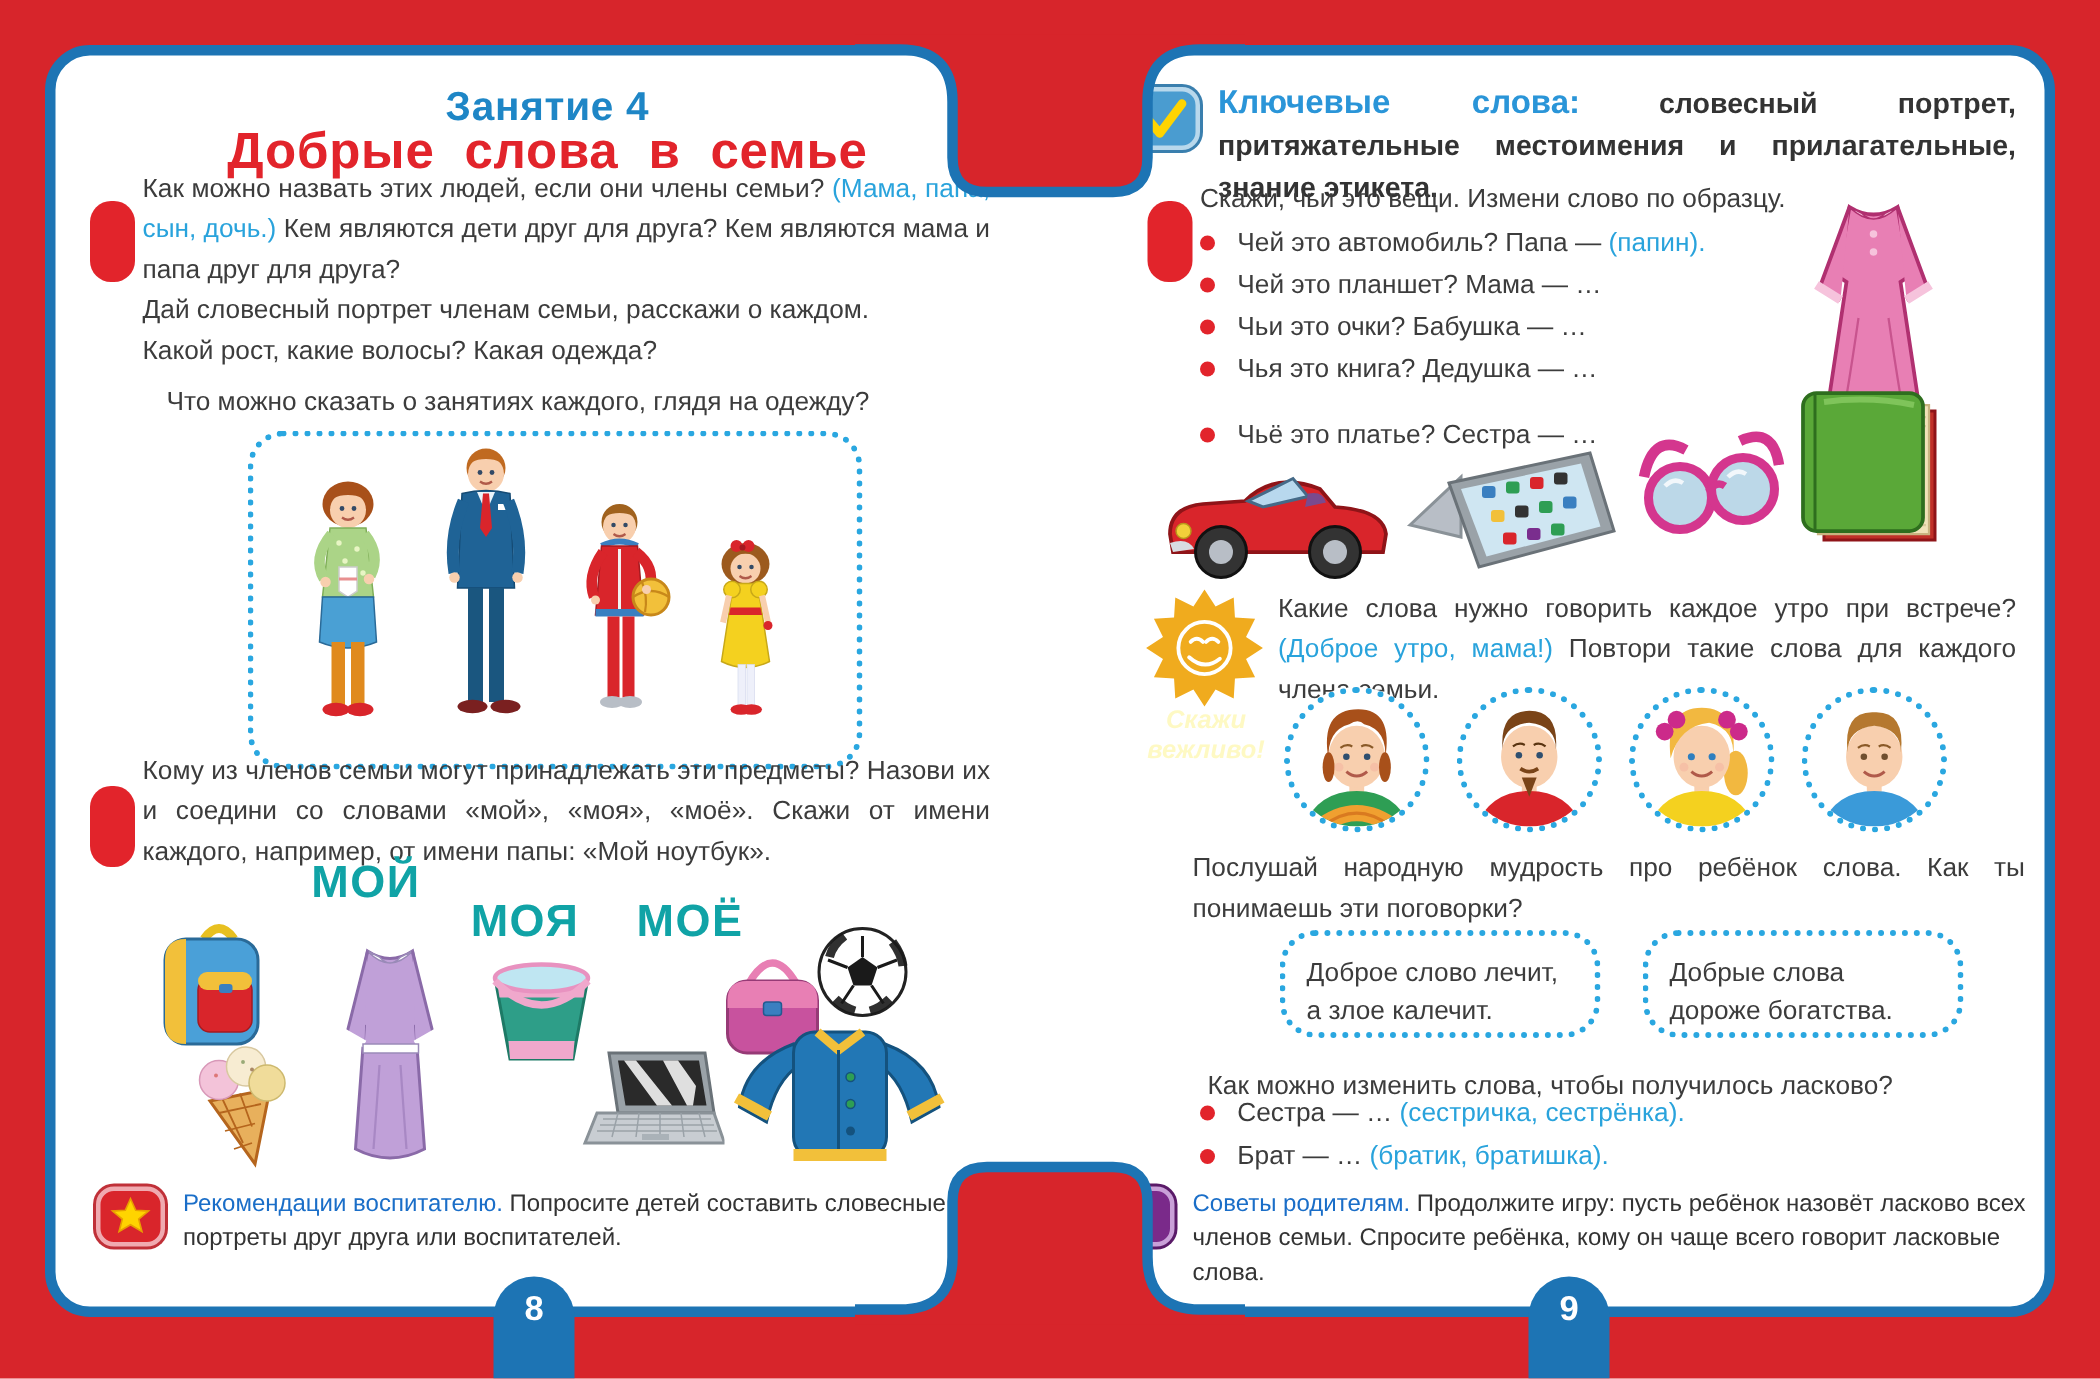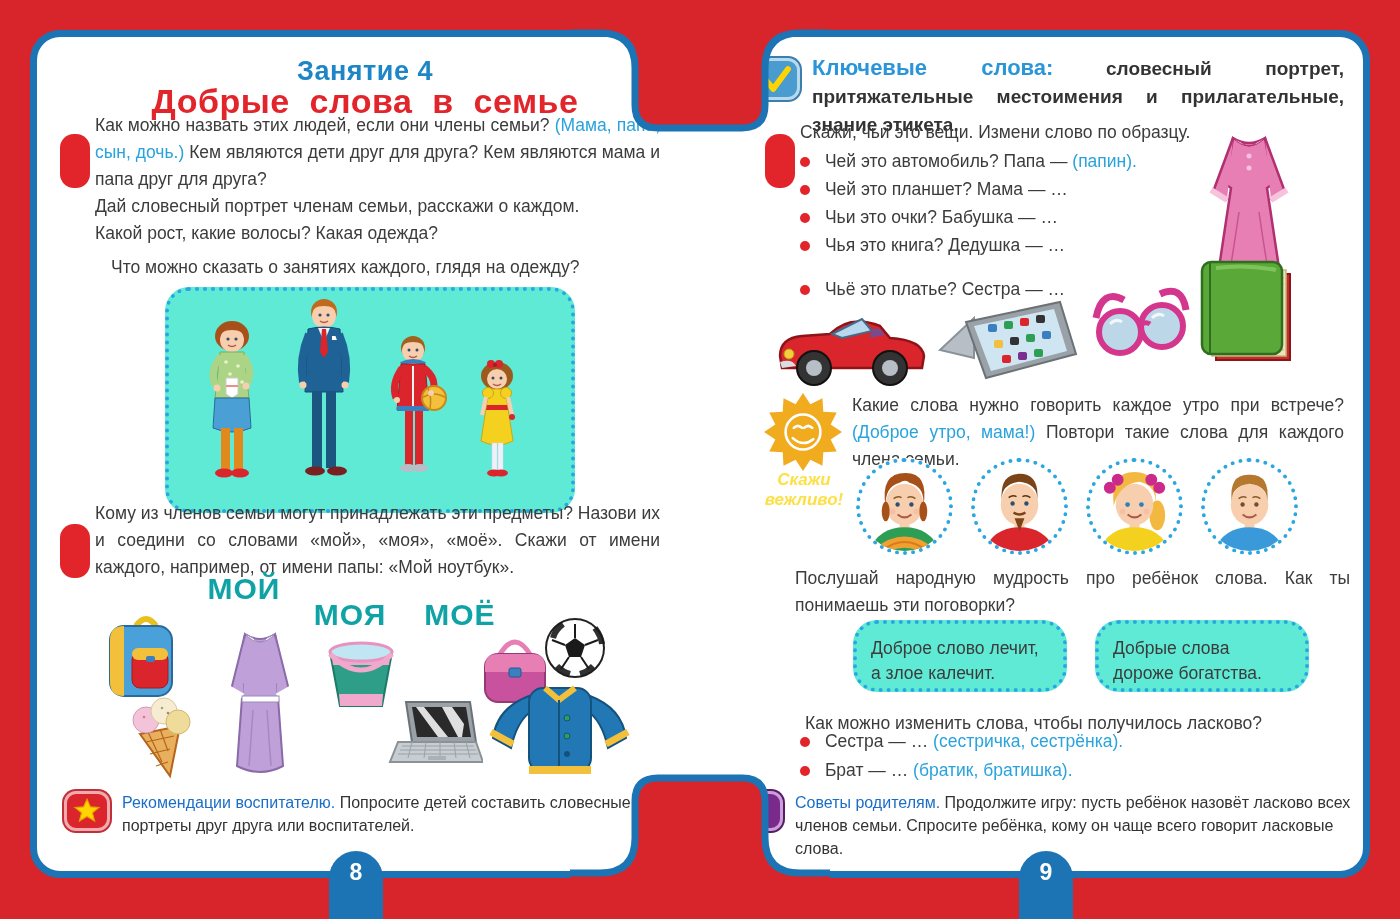--- a/index.html
+++ b/index.html
@@ -16,30 +16,30 @@
   .tab{
     width:54px;height:68px;background:#1d74b4;border-radius:27px 27px 0 0;
     color:#fff;font-weight:bold;font-size:23px;text-align:center;
     padding-top:8px;box-sizing:border-box;z-index:6;
   }
   .pill{width:30px;height:54px;background:#e2242b;border-radius:14px}
   .para{font-size:17.5px;color:#3c3c3c;line-height:27px;text-align:justify}
   .blue{color:#29a3dc}
   .lesson{font-size:27px;font-weight:bold;color:#1e86c6;text-align:center;letter-spacing:.5px}
   .title{font-size:34px;font-weight:bold;color:#e2242b;text-align:center;word-spacing:10px;letter-spacing:.5px}
-  .dotted-box{border:4px dotted #2aa7e0;border-radius:24px;background:#5eead4;box-sizing:border-box}
+  .dotted-box{border:4px dotted #2aa7e0;border-radius:24px;background:#ffffff;box-sizing:border-box}
   .pronoun{font-size:30px;font-weight:bold;color:#10a3a6;text-align:center;letter-spacing:1px;width:92px}
   .kw-label{font-size:22px;font-weight:bold;color:#2a95d8}
   .kw-text{font-size:19px;font-weight:bold;color:#333}
   .footer-text{font-size:16px;color:#333;line-height:23px}
   .footer-label{color:#1a6ec8;font-weight:normal}
   .icon-box{width:46px;height:40px;border-radius:12px;display:flex;align-items:center;justify-content:center;box-sizing:border-box}
   .dot{display:inline-block;width:10px;height:10px;border-radius:50%;background:#e2242b;margin-right:10px}
   .list-row{font-size:17.5px;color:#3c3c3c;line-height:27px;white-space:nowrap}
-  .sun-label{font-size:17px;font-weight:bold;font-style:italic;color:#fde047;text-align:center;line-height:20px}
+  .sun-label{font-size:17px;font-weight:bold;font-style:italic;color:#fef9c3;text-align:center;line-height:20px}
   .portrait{width:97px;height:97px;border:4px dotted #2aa7e0;border-radius:50%;box-sizing:border-box;overflow:hidden;background:#fff}
   .proverb{font-size:17.5px;color:#3c3c3c;line-height:25px;padding:12px 14px;box-sizing:border-box}
   .content{z-index:4}
 </style>
 </head>
 <body>
 
 <div class="abs spread"></div>
 
 <svg class="abs" style="left:570px;top:23px;z-index:5" width="260" height="128" viewBox="0 0 260 128">

